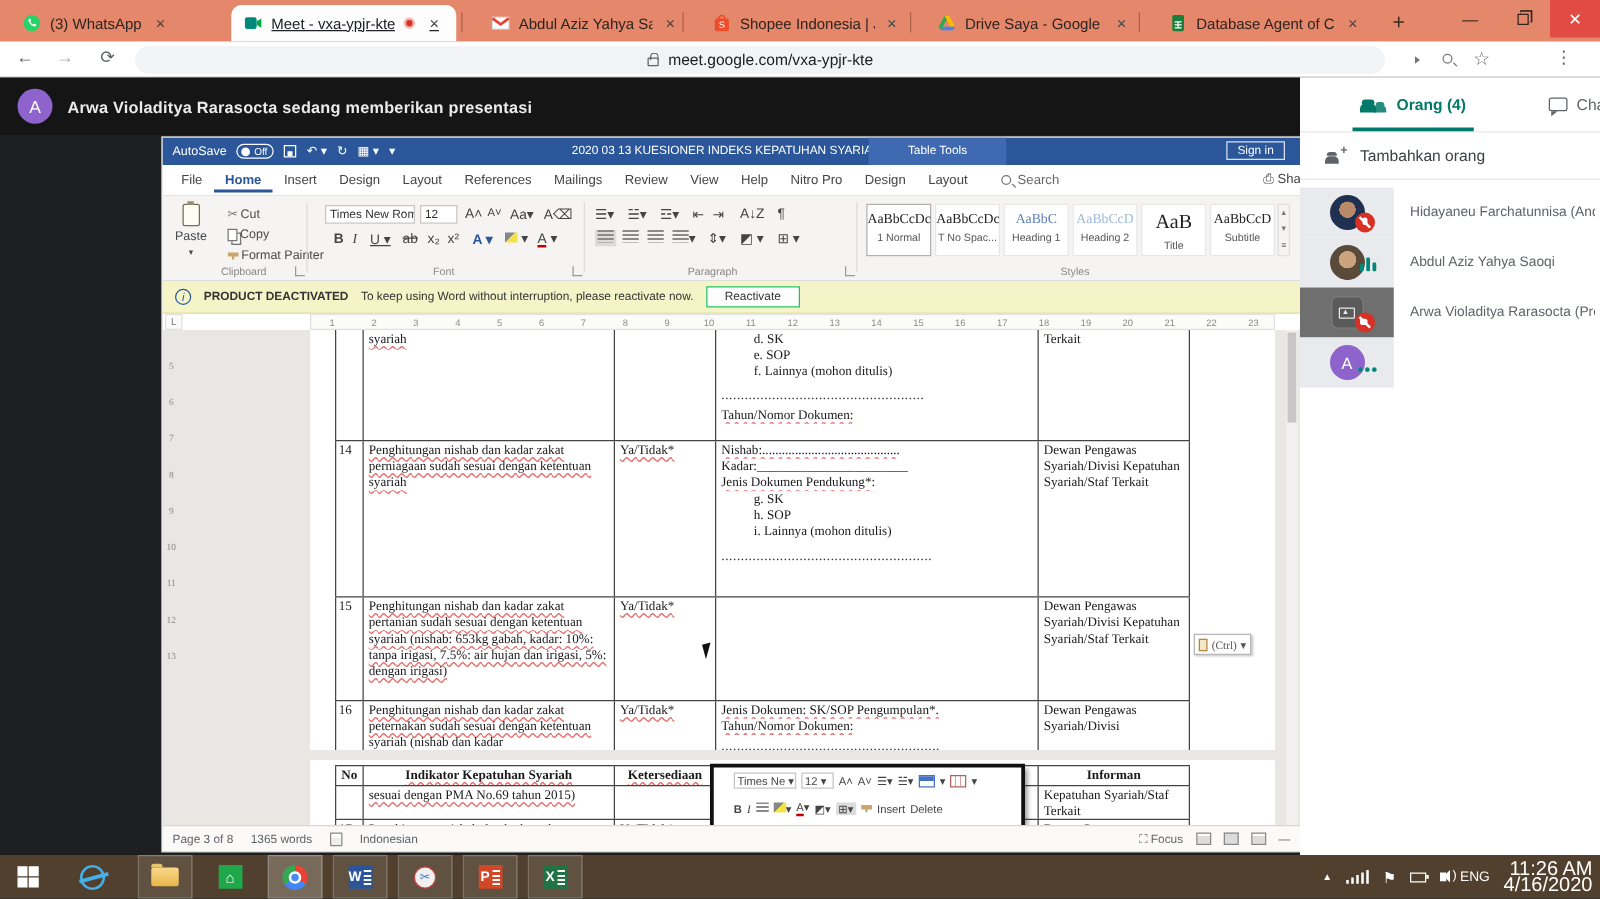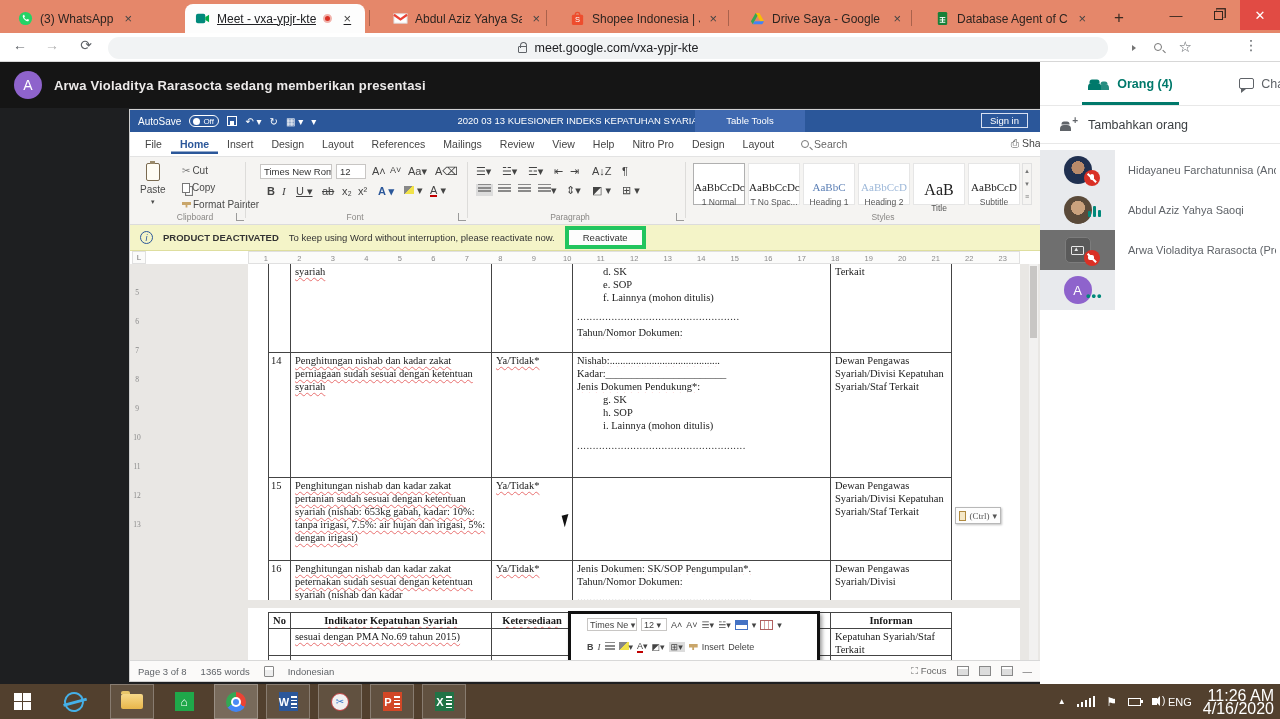--- a/index.html
+++ b/index.html
@@ -64,28 +64,28 @@
   .glaunch { position:absolute; bottom:3px; width:8px; height:8px; border-left:1px solid #9a9a9a; border-bottom:1px solid #9a9a9a; }
   .ribic { position:absolute; font-size:10px; color:#4a4a4a; display:flex; align-items:center; gap:2px; }
   .clip-ic { width:14px; height:18px; border:1.4px solid #7a6a50; border-radius:2px; position:relative; background:#fffdf5; }
   .clip-ic:before { content:""; position:absolute; left:3px; top:-3px; width:5px; height:3px; background:#9a8a6a; }
   .copy-ic { width:8px; height:10px; border:1.1px solid #777; background:#fff; box-shadow:3px 3px 0 -1.1px #fff, 3px 3px 0 0 #777; display:inline-block; }
   .brush-ic { width:9px; height:6px; background:#c9a66a; clip-path:polygon(0 0,100% 0,100% 60%,60% 60%,60% 100%,40% 100%,40% 60%,0 60%); display:inline-block; }
   .ff-box { position:absolute; border:1px solid #c8c6c4; background:#fff; height:15px; line-height:14px; padding:0 3px; font-size:9.5px; color:#333; white-space:nowrap; overflow:hidden; }
   .fmt { font-size:11px; color:#444; position:absolute; top:0; }
   .lines-ic { width:13px; height:10px; background:repeating-linear-gradient(#8a8a8a 0 1.4px, transparent 1.4px 3.2px); display:inline-block; }
   .stylecard { position:absolute; top:6px; width:52px; height:42px; text-align:center; background:#fff; border:1px solid #e6e6e6; padding-top:5px; }
-  .stylecard .pv { font-size:11px; color:#222; font-family:"Liberation Serif", serif;margin-top:12px; }
+  .stylecard .pv { font-size:11px; color:#222; font-family:"Liberation Serif", serif; }
   .stylecard .nm { font-size:8.5px; color:#555; margin-top:4px; }
   .stylecard.sel { border:1.5px solid #b0b0b0; }
   .pv.h1 { color:#5b7fb5; } .pv.h2 { color:#9db8d9; } .pv.ti { font-size:16px; }
 
   .notice { position:absolute; left:0; top:115px; width:910px; height:26px; background:#f4f4c8; border-bottom:1px solid #dede9e; display:flex; align-items:center; gap:10px; padding-left:10px; font-size:9.5px; color:#333; }
   .info-ic { width:13px; height:13px; border-radius:50%; border:1.4px solid #2b579a; color:#2b579a; font-size:9px; text-align:center; line-height:12px; font-style:italic; flex:0 0 13px; }
-  .react-btn { border:4px solid #22c55e; background:#fdfdfd; padding:2px 14px; font-size:9.5px; color:#333; }
+  .react-btn { border:1px solid #22c55e; background:#fdfdfd; padding:2px 14px; font-size:9.5px; color:#333; }
 
   .hruler { position:absolute; left:118px; top:141px; width:772px; height:13px; background:#fbfbfa; border:1px solid #e0e0e0; font-size:7.5px; color:#8a8a8a; white-space:nowrap; overflow:hidden; }
   .hruler span { display:inline-block; width:33.5px; text-align:center; line-height:13px; }
   .lcorner { position:absolute; left:2px; top:141px; width:14px; height:13px; background:#fbfbfa; border:1px solid #e0e0e0; font-size:8px; color:#777; text-align:center; line-height:12px; }
 
   .docarea { position:absolute; left:0; top:154px; width:910px; height:396px; background:#e9e7e4; overflow:hidden; }
   .vruler { position:absolute; left:0; top:14px; width:14px; font-size:7.5px; color:#8a8a8a; text-align:center; }
   .vruler span { display:block; height:29px; line-height:29px; }
   .page { position:absolute; left:118px; top:0; width:772px; height:336px; background:#fff; }
   .page2 { position:absolute; left:118px; top:344px; width:772px; height:60px; background:#fff; }
@@ -387,21 +387,21 @@
         </div>
       <div class="stylecard" style="left:783px">
           <div class="pv ti">AaB</div>
           <div class="nm">Title</div>
         </div>
       <div class="stylecard" style="left:838px">
           <div class="pv">AaBbCcD</div>
           <div class="nm">Subtitle</div>
         </div>
       <div class="abs" style="left:892px;top:6px;width:10px;height:42px;border:1px solid #e0e0e0;font-size:7px;color:#777;text-align:center;line-height:13px">▴<br>▾<br>≡</div>
-      <div class="glabel" style="left:723px;width:60px">Styles</div>
+      <div class="glabel" style="left:700px;width:60px">Styles</div>
     </div>
 
     <div class="notice">
       <span class="info-ic">i</span>
       <b>PRODUCT DEACTIVATED</b>
       <span>To keep using Word without interruption, please reactivate now.</span>
       <button class="react-btn">Reactivate</button>
     </div>
 
     <div class="lcorner">L</div>

